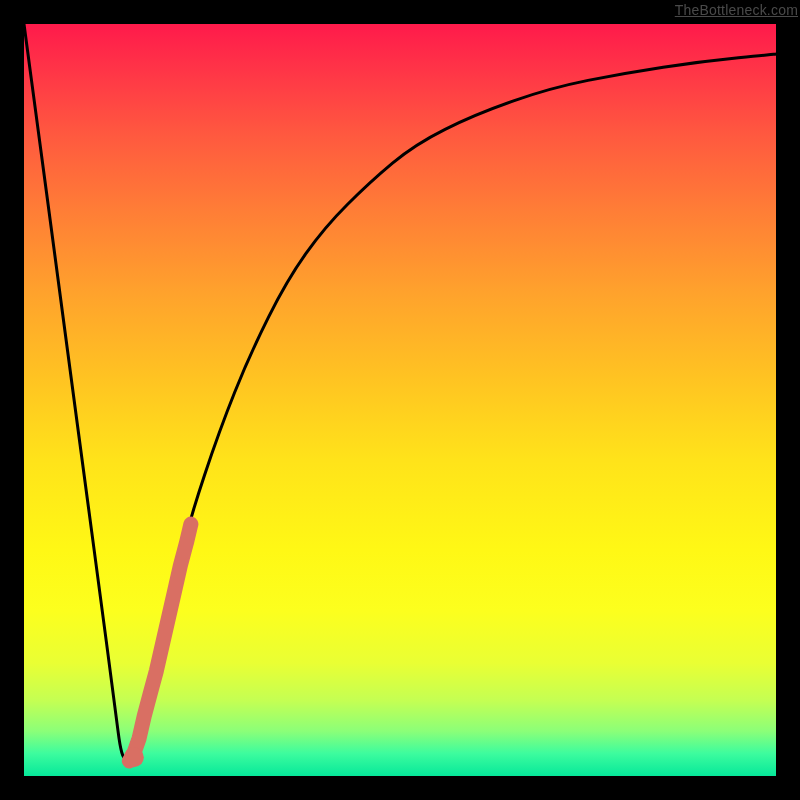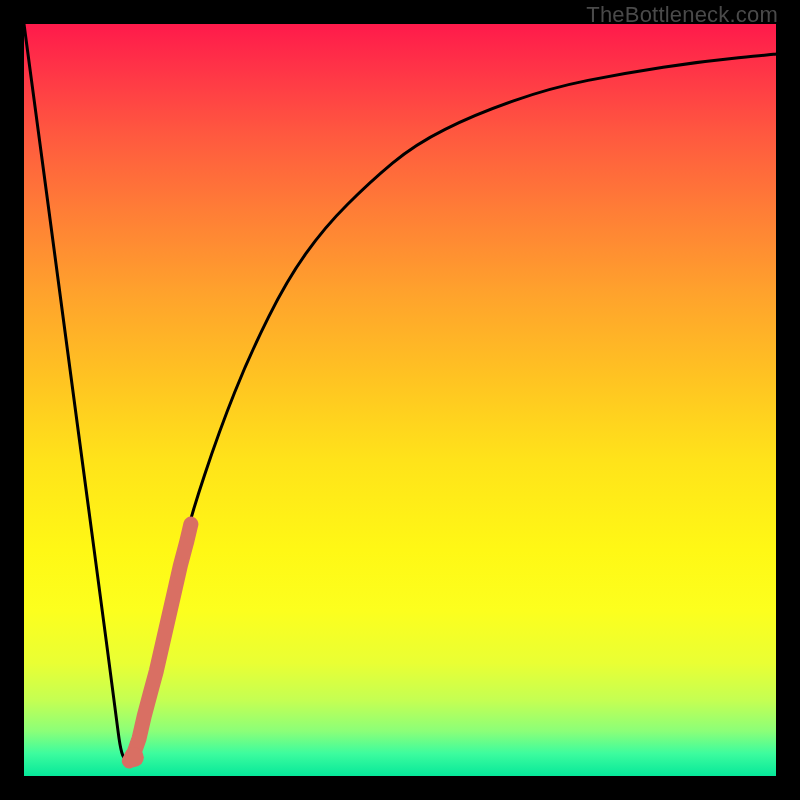--- a/index.html
+++ b/index.html
@@ -13,26 +13,27 @@
   }
   .frame {
     position: relative;
     width: 800px;
     height: 800px;
     background: #000;
   }
   .watermark {
     position: absolute;
     top: 2px;
-    right: 22px;
+    right: 2px;
     color: #4a4a4a;
-    font-size: 22px;
+    font-size: 14px;
     font-weight: 500;
     letter-spacing: 0.2px;
     z-index: 10;
+    text-decoration: underline;
   }
   .plot {
     position: absolute;
     left: 24px;
     top: 24px;
     width: 752px;
     height: 752px;
     background: linear-gradient(to bottom,
       #ff1a4b 0%,
       #ff3447 6%,

